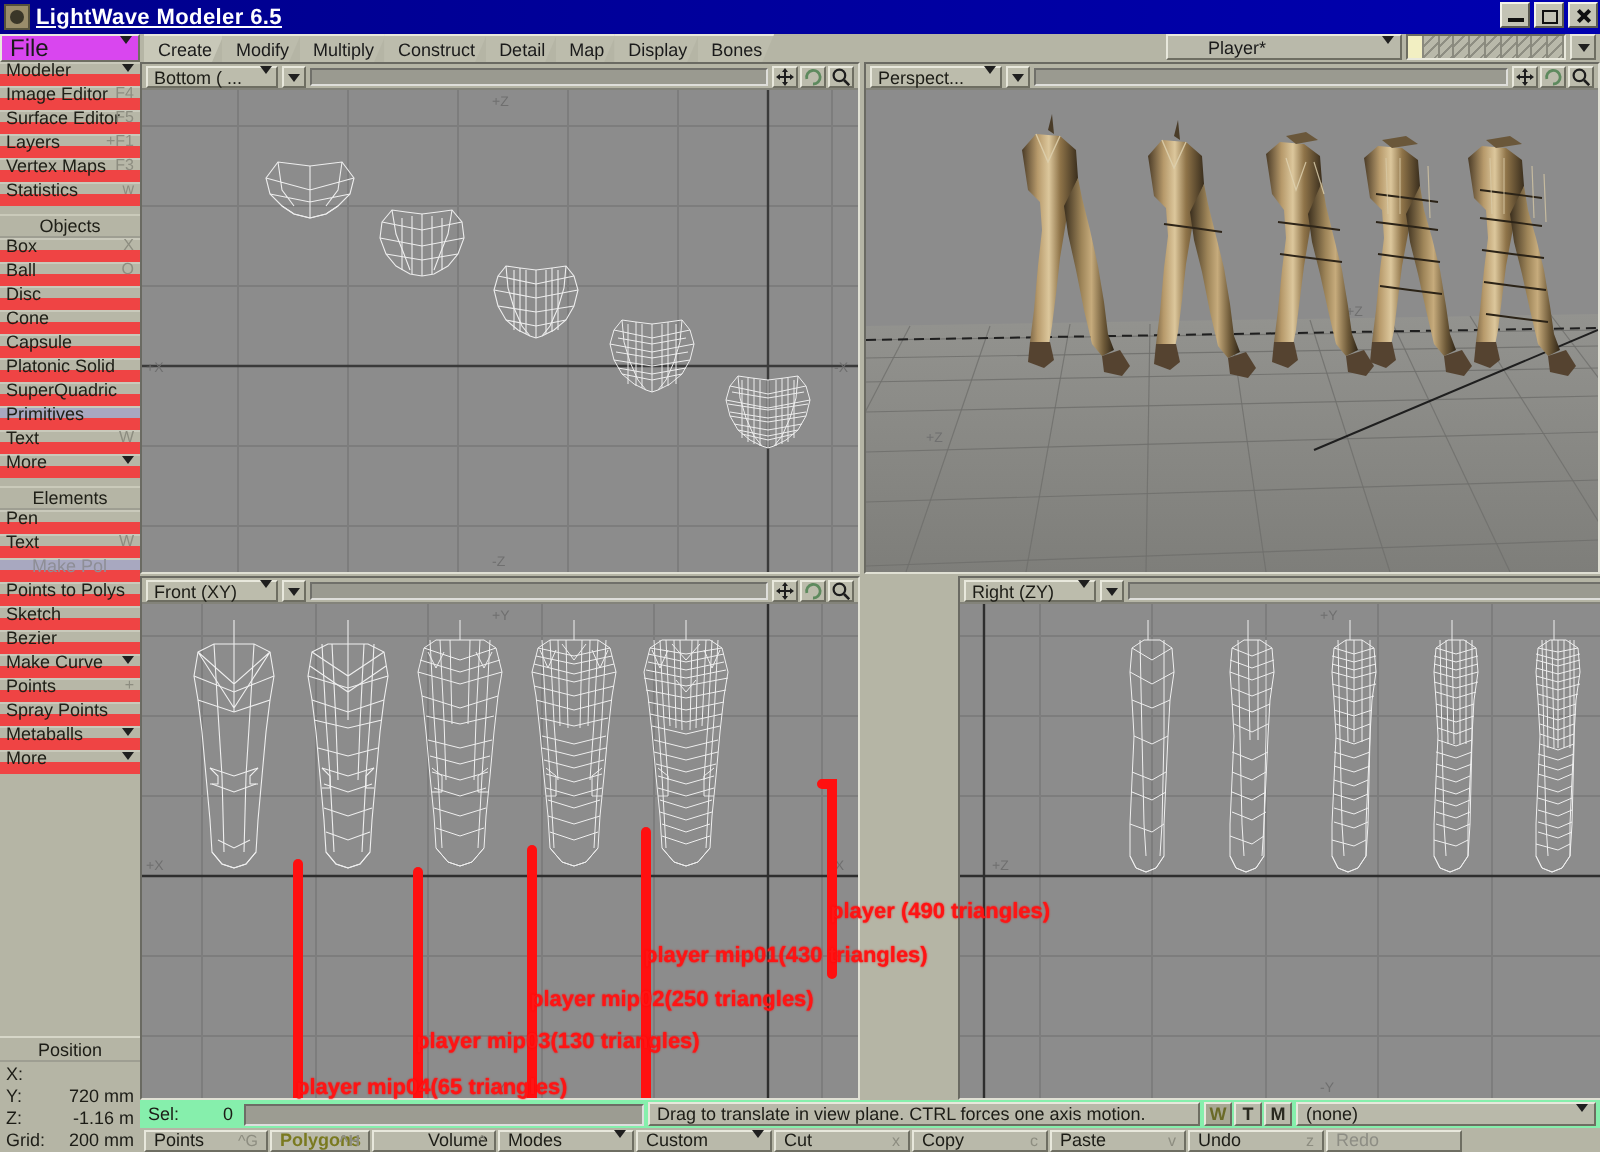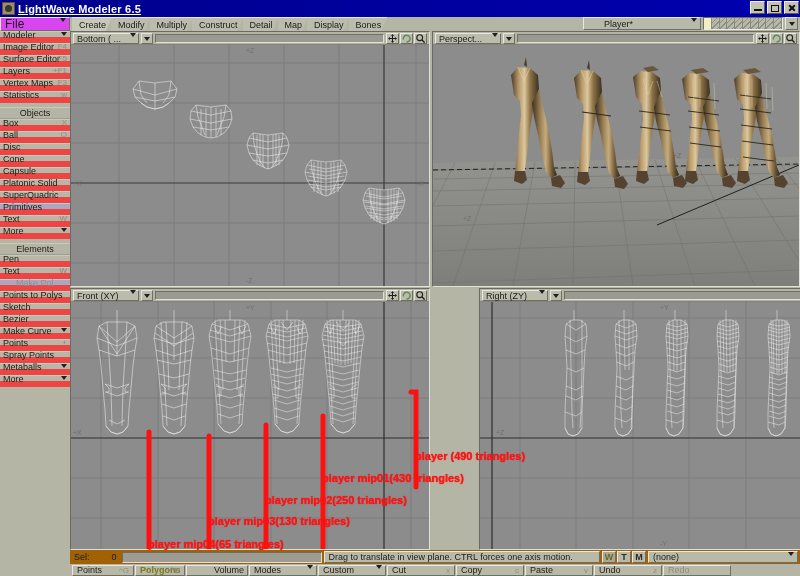--- a/index.html
+++ b/index.html
@@ -147,21 +147,21 @@
 
   
   .ann-label{
     position:absolute; color:#ff1414; font-size:11px; font-weight:bold;
     white-space:nowrap; text-shadow:0 0 1px #ff0000;
   }
 
   
   .statusbar{
     position:absolute; left:70px; top:550px; width:730px; height:14px;
-    background:#a16207; display:flex; align-items:center; gap:2px; padding:0 2px;
+    background:#86efac; display:flex; align-items:center; gap:2px; padding:0 2px;
   }
   .sel-lbl{ font-size:9px; color:#1c1c16; padding:0 2px; }
   .sel-val{ font-size:9px; color:#1c1c16; width:26px; text-align:right; padding-right:3px;}
   .sel-bar{
     width:200px;height:11px;background:#9c9c92;border:1px solid;
     border-color:#6d6d66 #dedede #dedede #6d6d66;
   }
   .hint{
     flex:1; height:12px; background:#b9b9aa; border:1px solid;
     border-color:#e8e8dc #6e6e62 #6e6e62 #e8e8dc; font-size:9px; color:#1c1c16;
@@ -372,20 +372,41 @@
         <span>Metaballs</span>
         <span class="car"><span class="caret"></span></span>
       </div>
       <div class="sb-item">
         <span>More</span>
         <span class="car"><span class="caret"></span></span>
       </div>
       <div class="sb-gap"></div>
     </div>
 
+  <div class="pospanel">
+    <div class="phdr">Position</div>
+    <div id="posrows">
+        <div class="prow">
+          <span class="lbl">X:</span>
+          <span class="val"></span>
+        </div>
+        <div class="prow">
+          <span class="lbl">Y:</span>
+          <span class="val">720 mm</span>
+        </div>
+        <div class="prow">
+          <span class="lbl">Z:</span>
+          <span class="val">-1.16 m</span>
+        </div>
+        <div class="prow">
+          <span class="lbl">Grid:</span>
+          <span class="val">200 mm</span>
+        </div>
+      </div>
+  </div>
 
   <div class="vp" style="left:70px; top:31px; width:360px; height:256px;">
     <div class="vp-head">
       <div class="vp-name">
         <span>Bottom ( ...</span>
         <span class="car"><span class="caret"></span></span>
       </div>
       <div class="vp-drop">
           <span class="caret"></span>
         </div>

